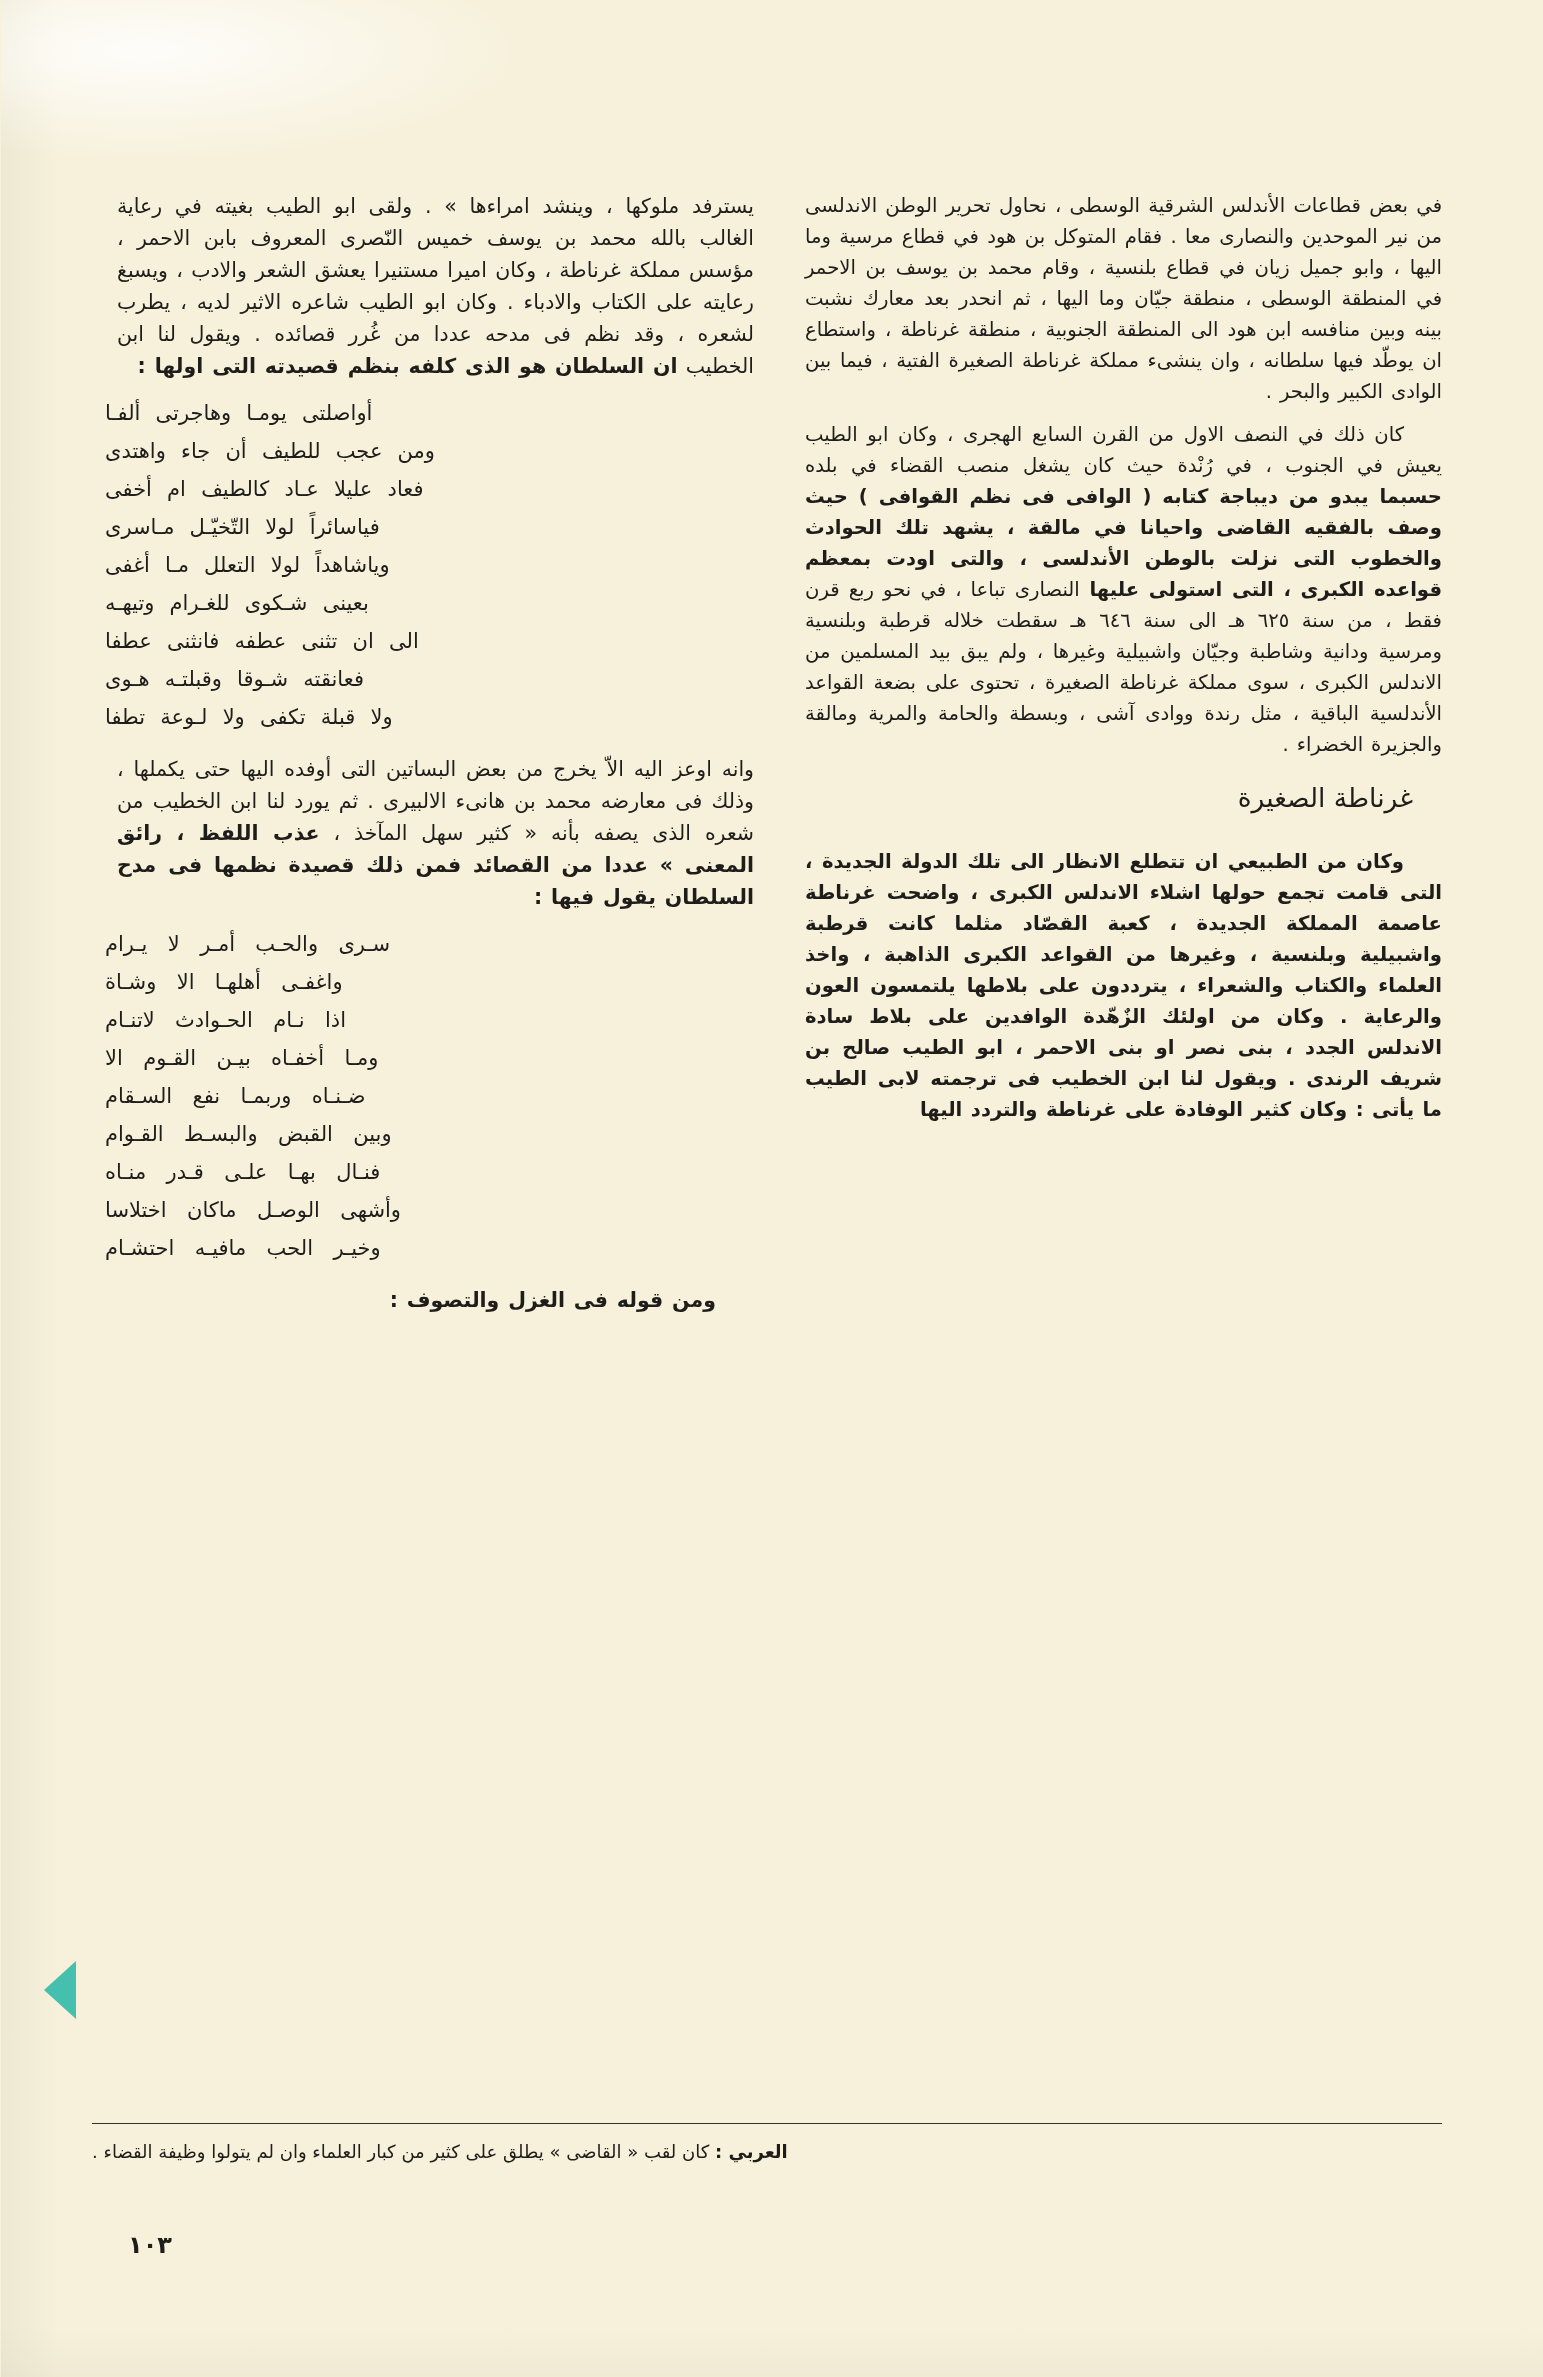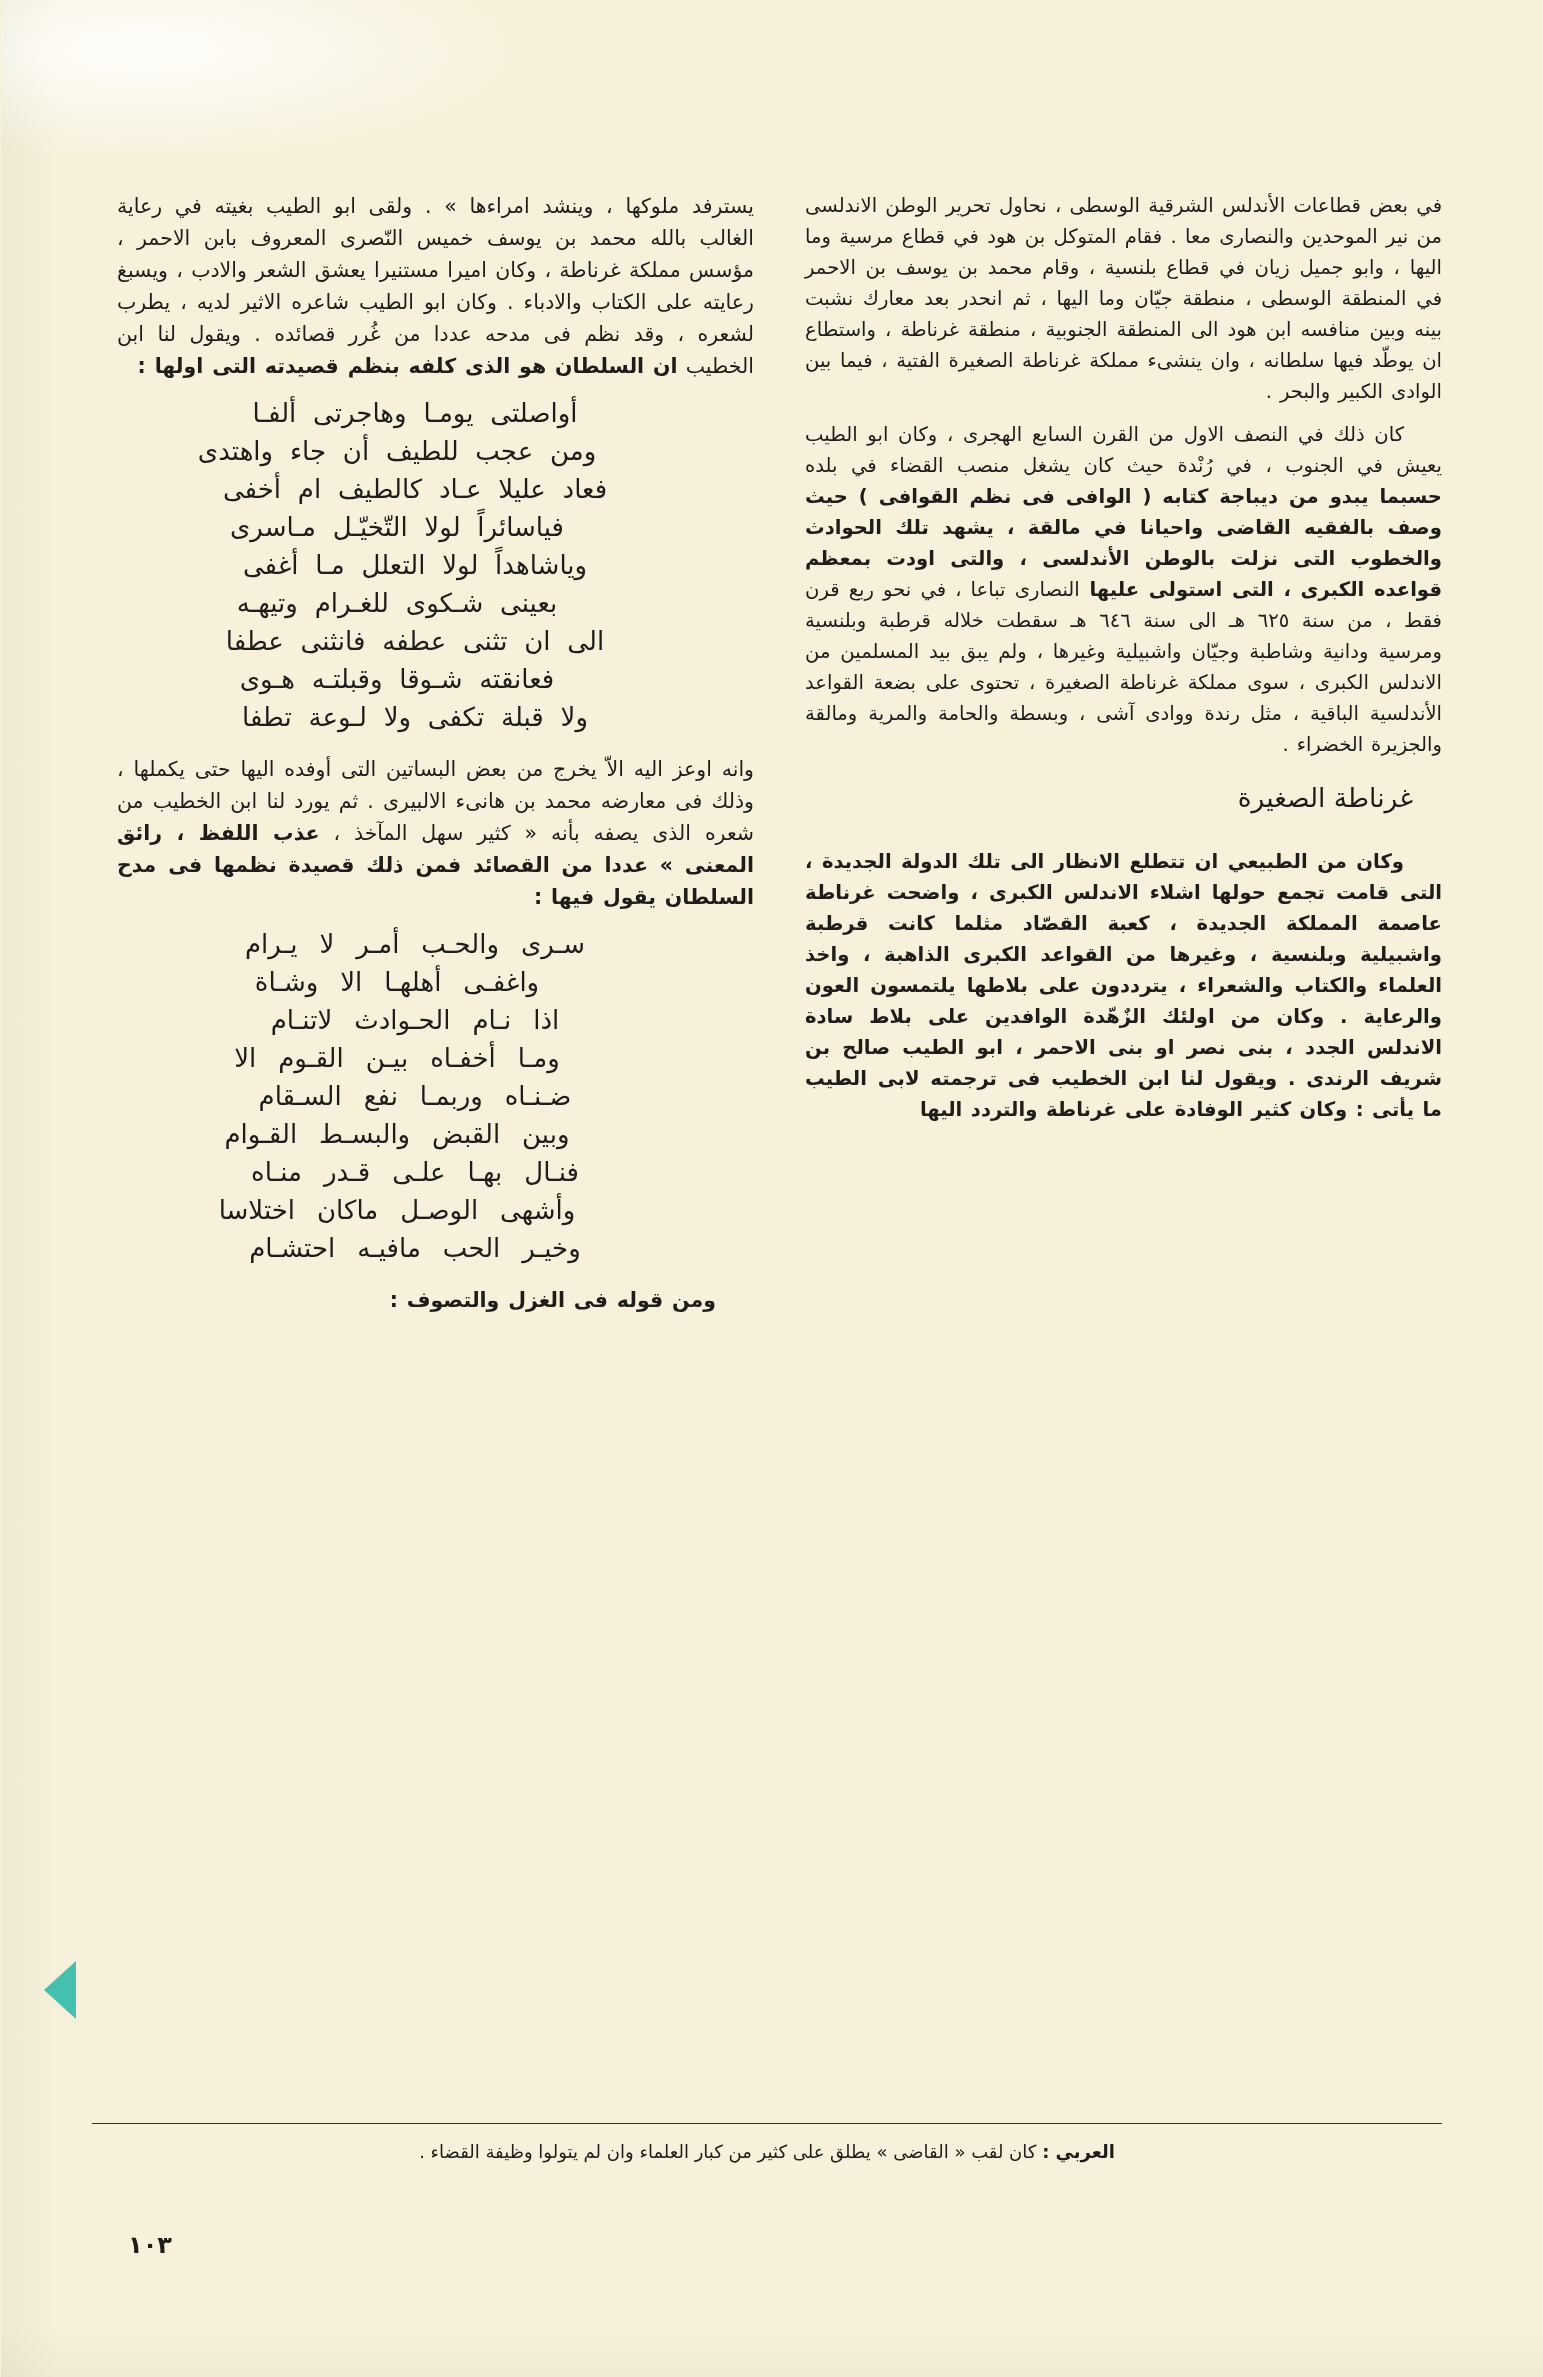--- a/index.html
+++ b/index.html
@@ -36,34 +36,34 @@
   .col-left .para{font-size:20.5px;line-height:32px;}
   .indent{text-indent:38px;}
   .bold{font-weight:bold;}
   .heading{
     font-size:26.5px;font-weight:normal;
     margin:22px 29px 33px 0;
     text-align:right;
   }
   .poem{margin:12px 0 17px 0;}
   .poem-line{
-    font-size:26px;line-height:38px;
-    text-align:center;
+    font-size:21px;line-height:38px;
+    text-align:left;
     word-spacing:8.5px;letter-spacing:0.4px;
     white-space:nowrap;overflow:hidden;
   }
   .poem .poem-line:nth-child(odd){padding-right:29px;}
   .poem .poem-line:nth-child(even){padding-right:65px;}
   .poem-wide .poem-line{word-spacing:13.7px;}
   .footnote{
     position:absolute;top:2123px;right:102px;left:92px;
     border-top:1.7px solid #33322d;
     padding-top:13.7px;
     font-size:18px;line-height:27px;
-    text-align:center;direction:rtl;
+    text-align:left;direction:rtl;
   }
   .page-number{
     position:absolute;top:2231px;left:128px;
     font-size:24px;letter-spacing:3.4px;
     direction:rtl;
     font-weight:bold;
   }
   .bookmark{
     position:absolute;left:44px;top:1961px;
     width:0;height:0;

